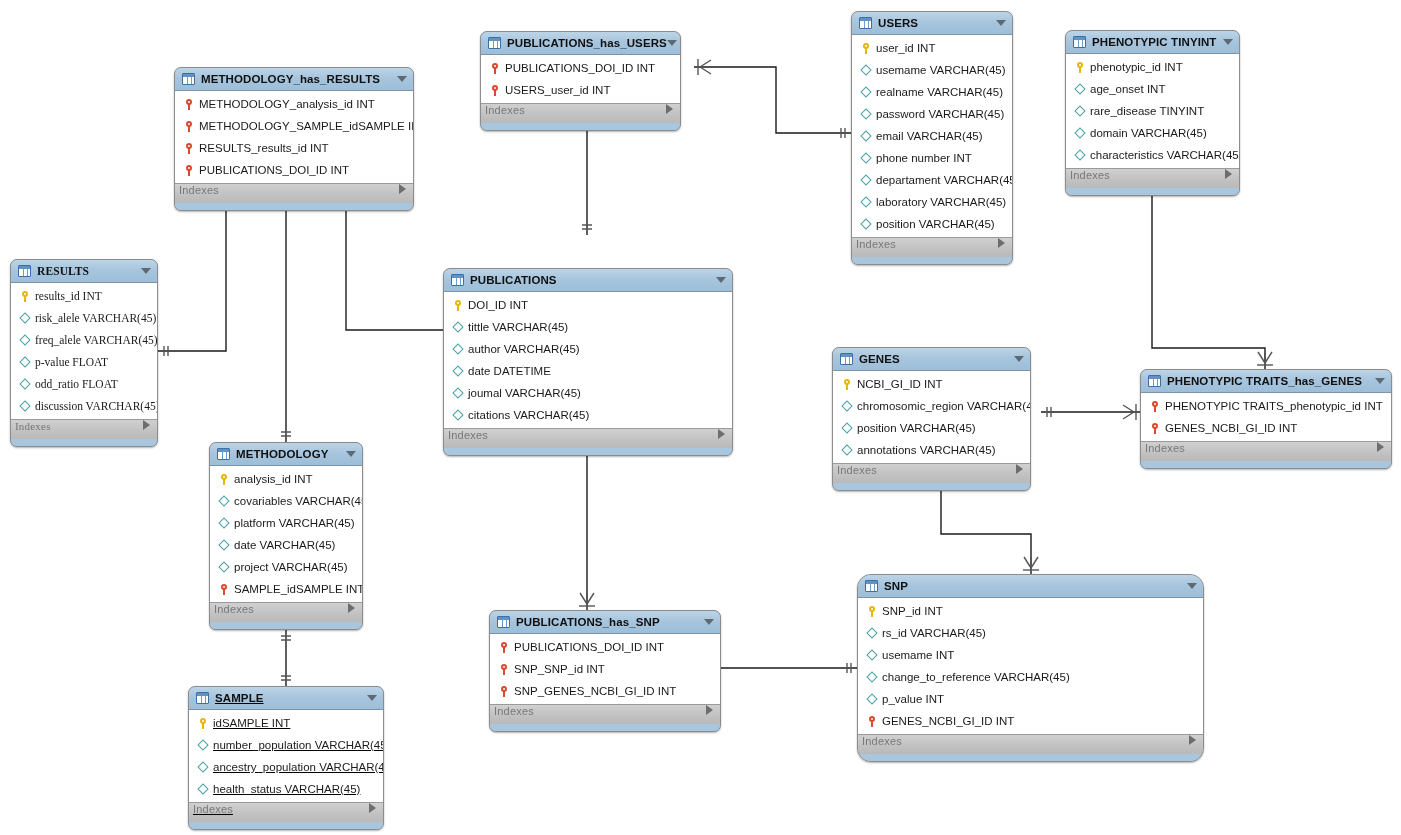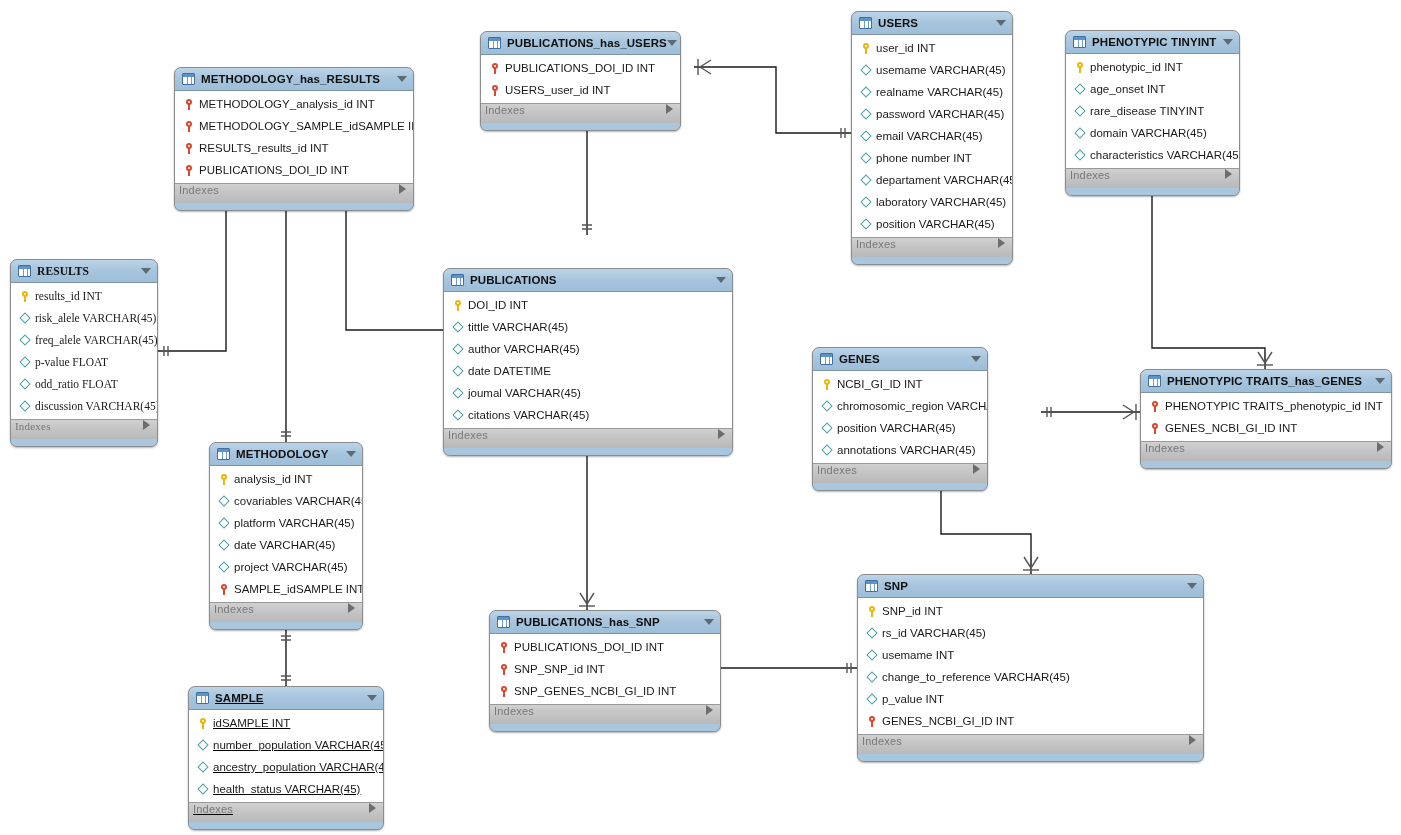--- a/index.html
+++ b/index.html
@@ -556,21 +556,21 @@
             </span>
             <span class="fld-nm">characteristics VARCHAR(45)</span>
           </div>
         </div>
         <div class="tbl-ft">
           <span>Indexes</span>
           <span class="tri"></span>
         </div>
         <div class="tbl-tail"></div>
       </div>
-      <div class="tbl" style="left: 812px; top: 347px; width: 176px;">
+      <div class="tbl" style="left: 832px; top: 347px; width: 199px;">
         <div class="tbl-hd">
           <span class="tbl-ico"></span>
           <span class="tbl-nm">GENES</span>
           <span class="tbl-caret"></span>
         </div>
         <div class="tbl-body">
           <div class="fld">
             <span class="fld-ico">
               <span class="key"></span>
             </span>
@@ -620,21 +620,21 @@
             </span>
             <span class="fld-nm">GENES_NCBI_GI_ID INT</span>
           </div>
         </div>
         <div class="tbl-ft">
           <span>Indexes</span>
           <span class="tri"></span>
         </div>
         <div class="tbl-tail"></div>
       </div>
-      <div class="tbl" style="left: 857px; top: 574px; width: 347px;">
+      <div class="tbl" style="left: 857px; top: 574px; width: 347px; border-radius: 14px;">
         <div class="tbl-hd">
           <span class="tbl-ico"></span>
           <span class="tbl-nm">SNP</span>
           <span class="tbl-caret"></span>
         </div>
         <div class="tbl-body">
           <div class="fld">
             <span class="fld-ico">
               <span class="key"></span>
             </span>

